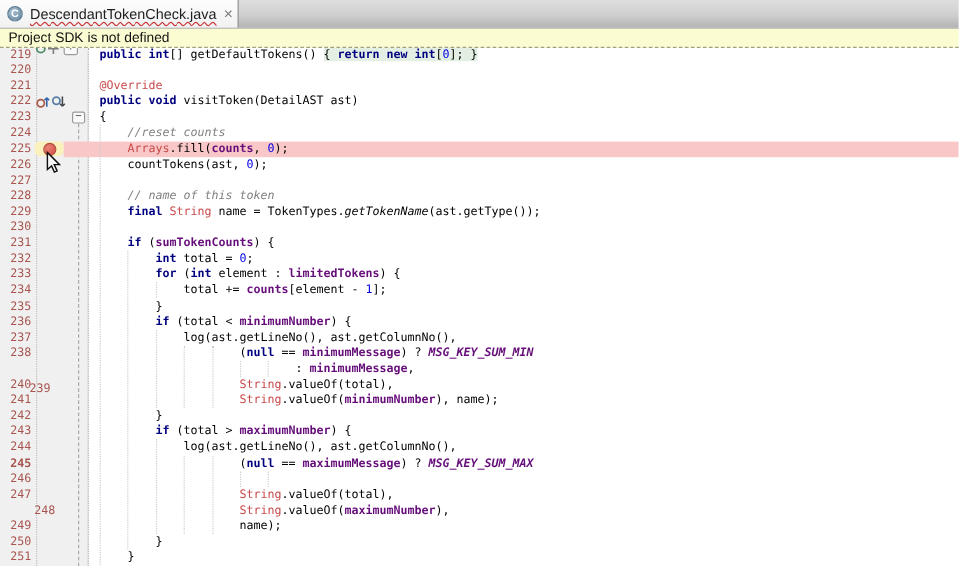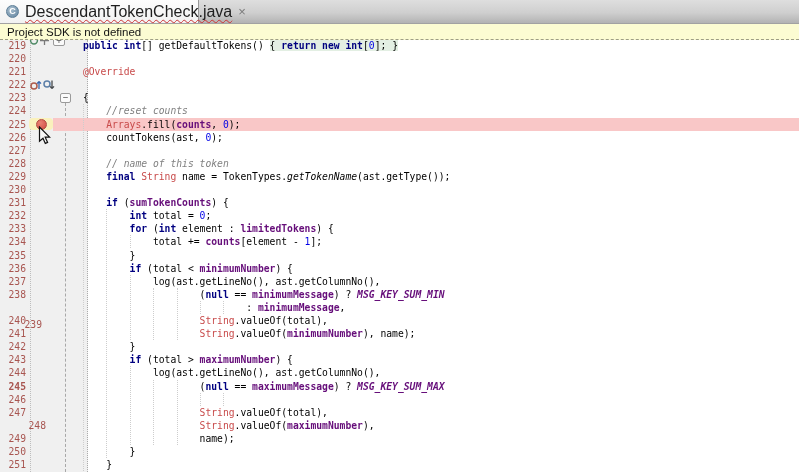--- a/index.html
+++ b/index.html
@@ -20,39 +20,39 @@
     border-right:1px solid #989898;
     display:flex;align-items:center;padding:0 6px;gap:6px;
   }
   .class-icon{
     width:13px;height:13px;border-radius:50%;flex:0 0 auto;
     background:radial-gradient(circle at 35% 30%,#A9BFCF,#63849F);
     border:1px solid #5D7E97;box-sizing:border-box;
     color:#FFFFFF;font-size:9px;font-weight:bold;line-height:11px;text-align:center;
   }
   .tab-title{
-    font-size:16px;color:#1E1E1E;
+    font-size:12px;color:#1E1E1E;
     text-decoration:underline wavy #CC3333;text-decoration-thickness:1px;
     text-underline-offset:2px;text-decoration-skip-ink:none;
     white-space:nowrap;
   }
   .tab-close{margin-left:auto;color:#7A7A7A;font-size:13px;line-height:13px;cursor:default;}
   
   .banner{
     height:15px;background:#FCFCD2;border-bottom:1px dashed #9E9E85;
     display:flex;align-items:center;padding-left:7px;
     font-size:11.5px;color:#141414;position:relative;z-index:5;
   }
   
   .editor{
     position:absolute;left:0;top:40px;width:799px;height:432px;
     background:#FFFFFF;overflow:hidden;
   }
   .gutter{
-    position:absolute;left:0;top:0;bottom:0;width:88px;
+    position:absolute;left:0;top:0;bottom:0;width:74px;
     background:#F0F0F0;border-right:1px dotted #ABABAB;box-sizing:border-box;
   }
   .gutter-inner-sep{
     position:absolute;left:30px;top:0;bottom:0;width:0;
     border-left:1px dotted #BDBDBD;
   }
   .ln-num{
     position:absolute;left:0;width:26px;height:13.1px;text-align:right;
     font-family:"DejaVu Sans Mono",monospace;font-size:9.7px;line-height:13.1px;
     color:#A85550;
@@ -194,20 +194,21 @@
   </svg>
   <svg class="gicon" style="left:43px;top:39px" width="12" height="12">
     <circle cx="4" cy="5" r="3" fill="none" stroke="#5C7FA8" stroke-width="1.5"></circle>
     <path d="M9 1.5 V9.5 M9 9.5 L7 7.4 M9 9.5 L11 7.4" stroke="#44484C" stroke-width="1.3" fill="none"></path>
   </svg>
 
   <div class="code-lines" id="code-lines">
       <div class="code-line" style="top: -1.1px;"><span class="p">    </span><span class="k">public</span><span class="p"> </span><span class="k">int</span><span class="p">[] getDefaultTokens() </span><span class="p fold">{ </span><span class="k fold">return</span><span class="p fold"> </span><span class="k fold">new</span><span class="p fold"> </span><span class="k fold">int</span><span class="p fold">[</span><span class="n fold">0</span><span class="p fold">]; }</span></div>
       <div class="code-line" style="top: 12px;"></div>
       <div class="code-line" style="top: 25.1px;"><span class="p">    </span><span class="r">@Override</span></div>
+      <div class="code-line" style="top: 38.2px;"><span class="p">    </span><span class="k">public</span><span class="p"> </span><span class="k">void</span><span class="p"> visitToken(DetailAST ast)</span></div>
       <div class="code-line" style="top: 51.3px;"><span class="p">    {</span></div>
       <div class="code-line" style="top: 64.4px;"><span class="p">        </span><span class="c">//reset counts</span></div>
       <div class="code-line" style="top: 77.5px;"><span class="p">        </span><span class="r">Arrays</span><span class="p">.fill(</span><span class="f">counts</span><span class="p">, </span><span class="n">0</span><span class="p">);</span></div>
       <div class="code-line" style="top: 90.6px;"><span class="p">        countTokens(ast, </span><span class="n">0</span><span class="p">);</span></div>
       <div class="code-line" style="top: 103.7px;"></div>
       <div class="code-line" style="top: 116.8px;"><span class="p">        </span><span class="c">// name of this token</span></div>
       <div class="code-line" style="top: 129.9px;"><span class="p">        </span><span class="k">final</span><span class="p"> </span><span class="r">String</span><span class="p"> name = TokenTypes.</span><span class="sm">getTokenName</span><span class="p">(ast.getType());</span></div>
       <div class="code-line" style="top: 143px;"></div>
       <div class="code-line" style="top: 156.1px;"><span class="p">        </span><span class="k">if</span><span class="p"> (</span><span class="f">sumTokenCounts</span><span class="p">) {</span></div>
       <div class="code-line" style="top: 169.2px;"><span class="p">            </span><span class="k">int</span><span class="p"> total = </span><span class="n">0</span><span class="p">;</span></div>

